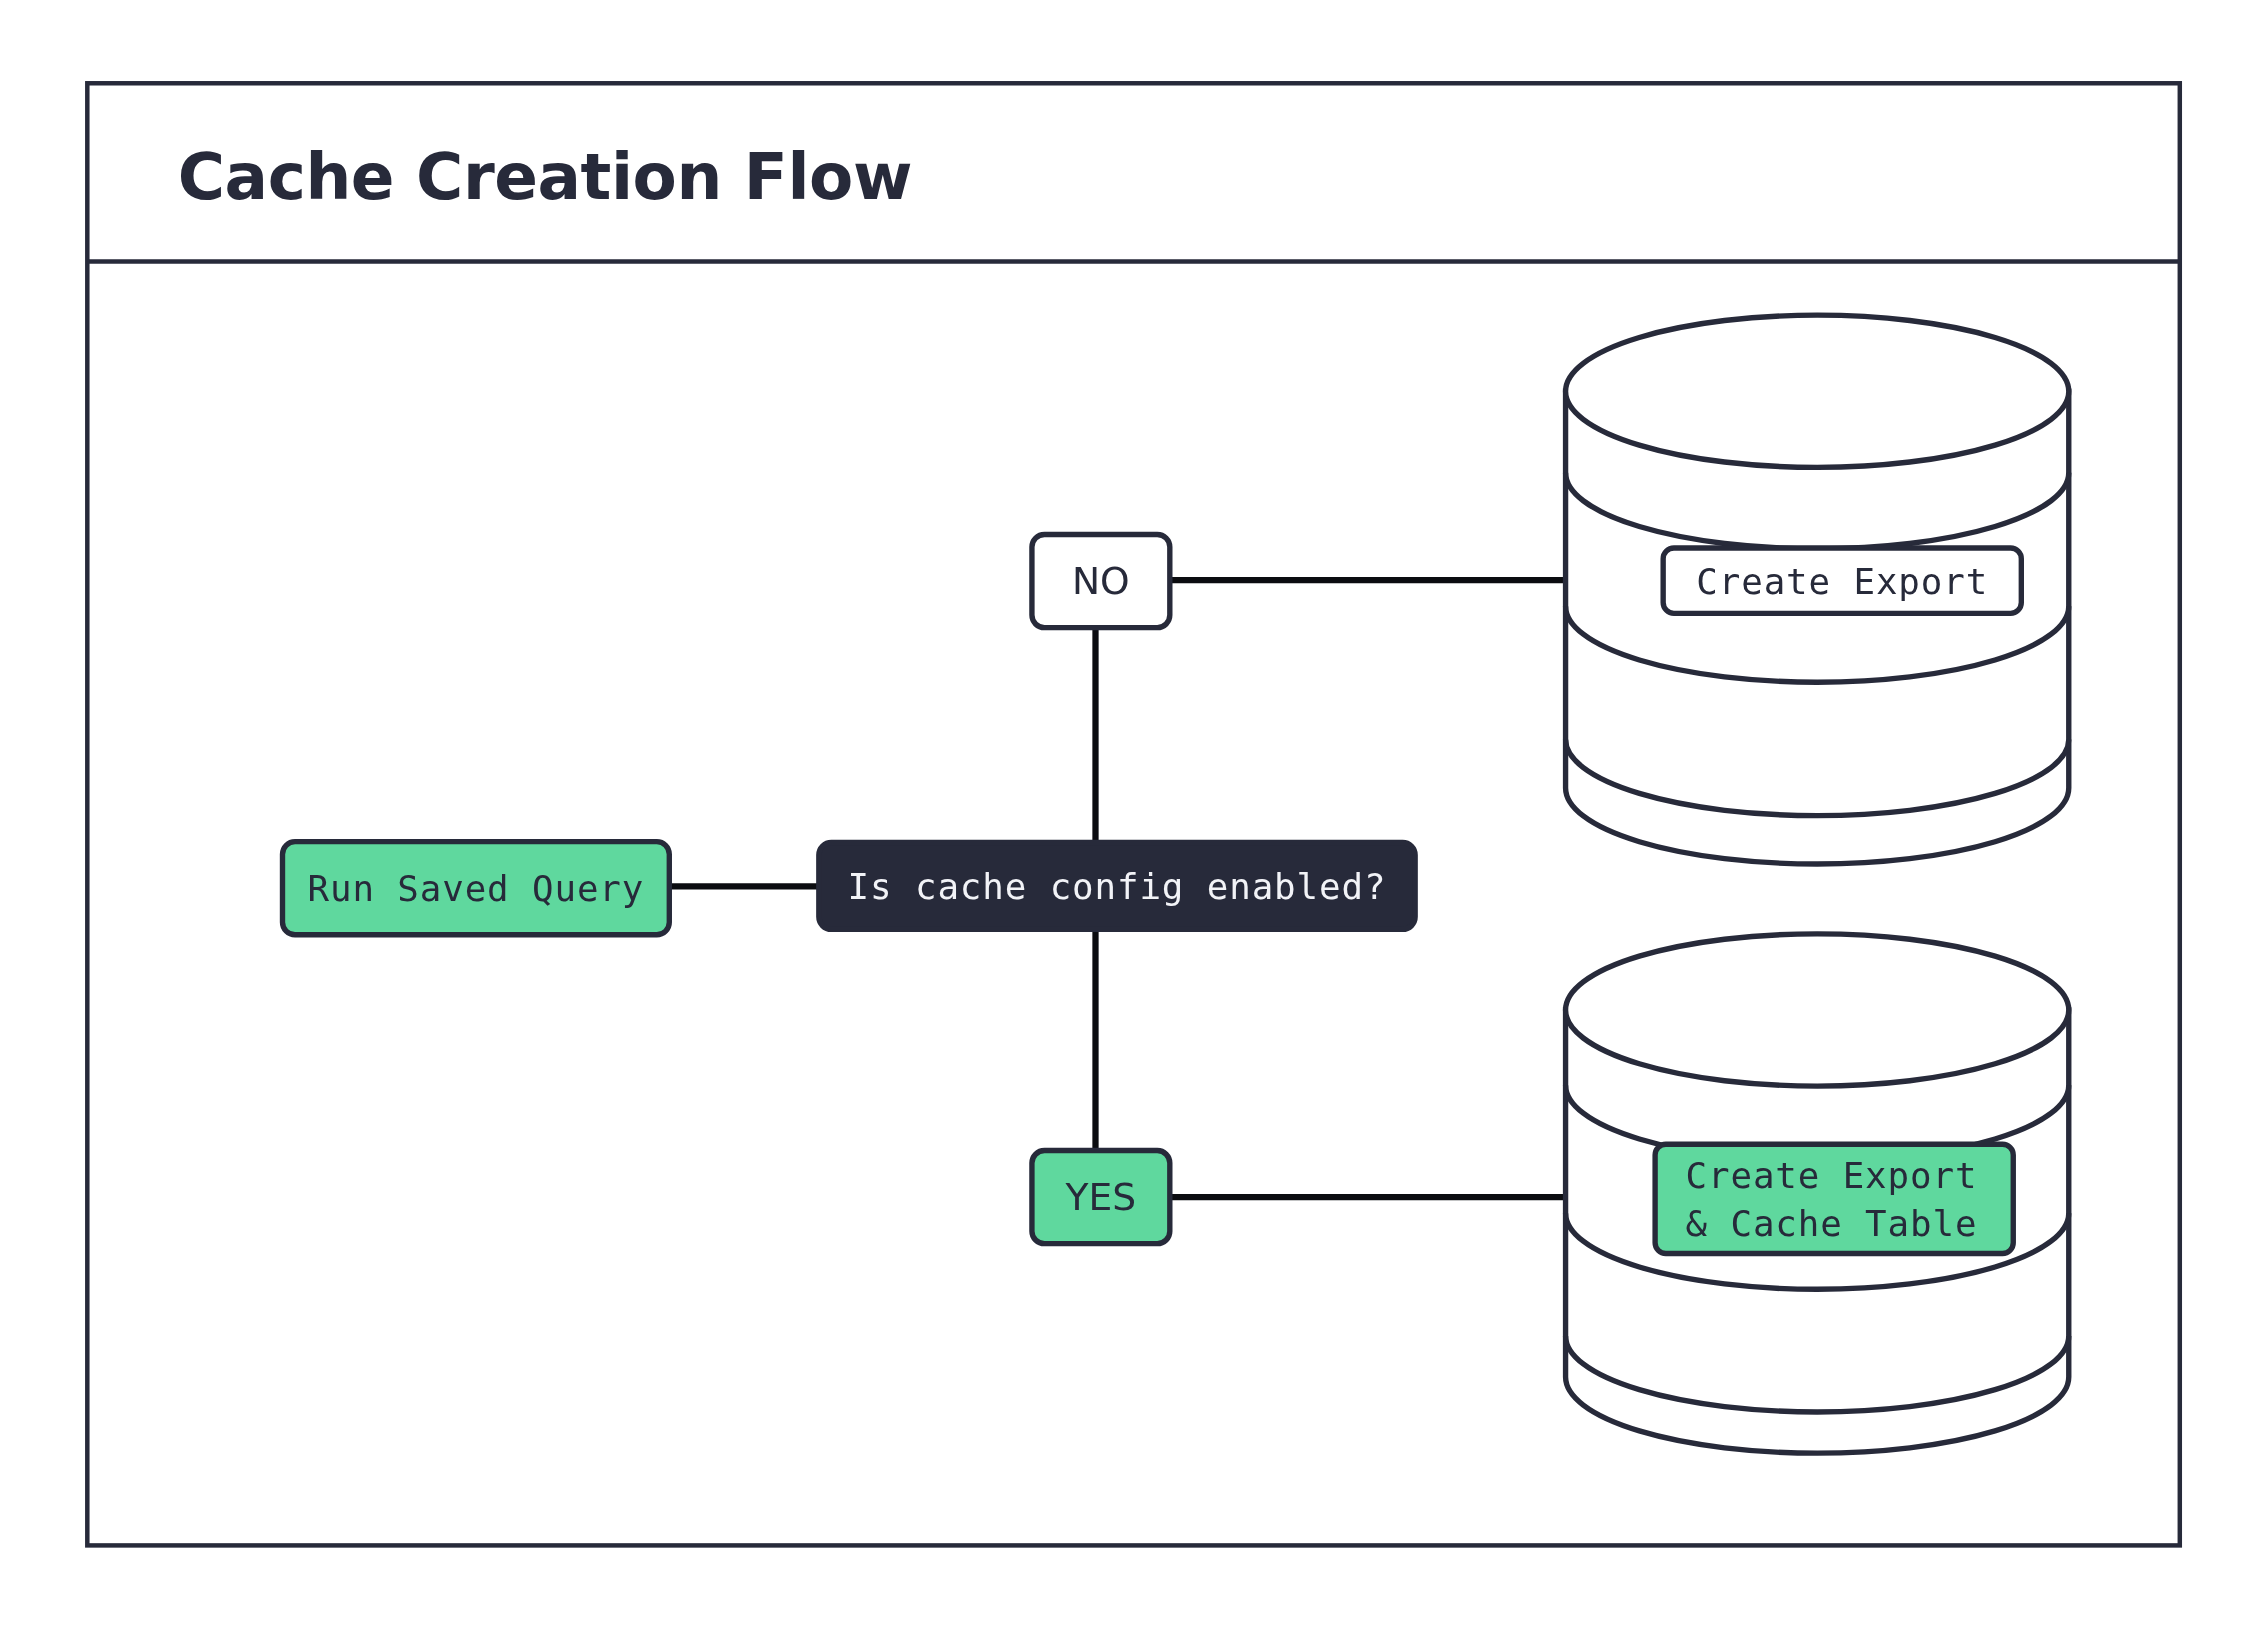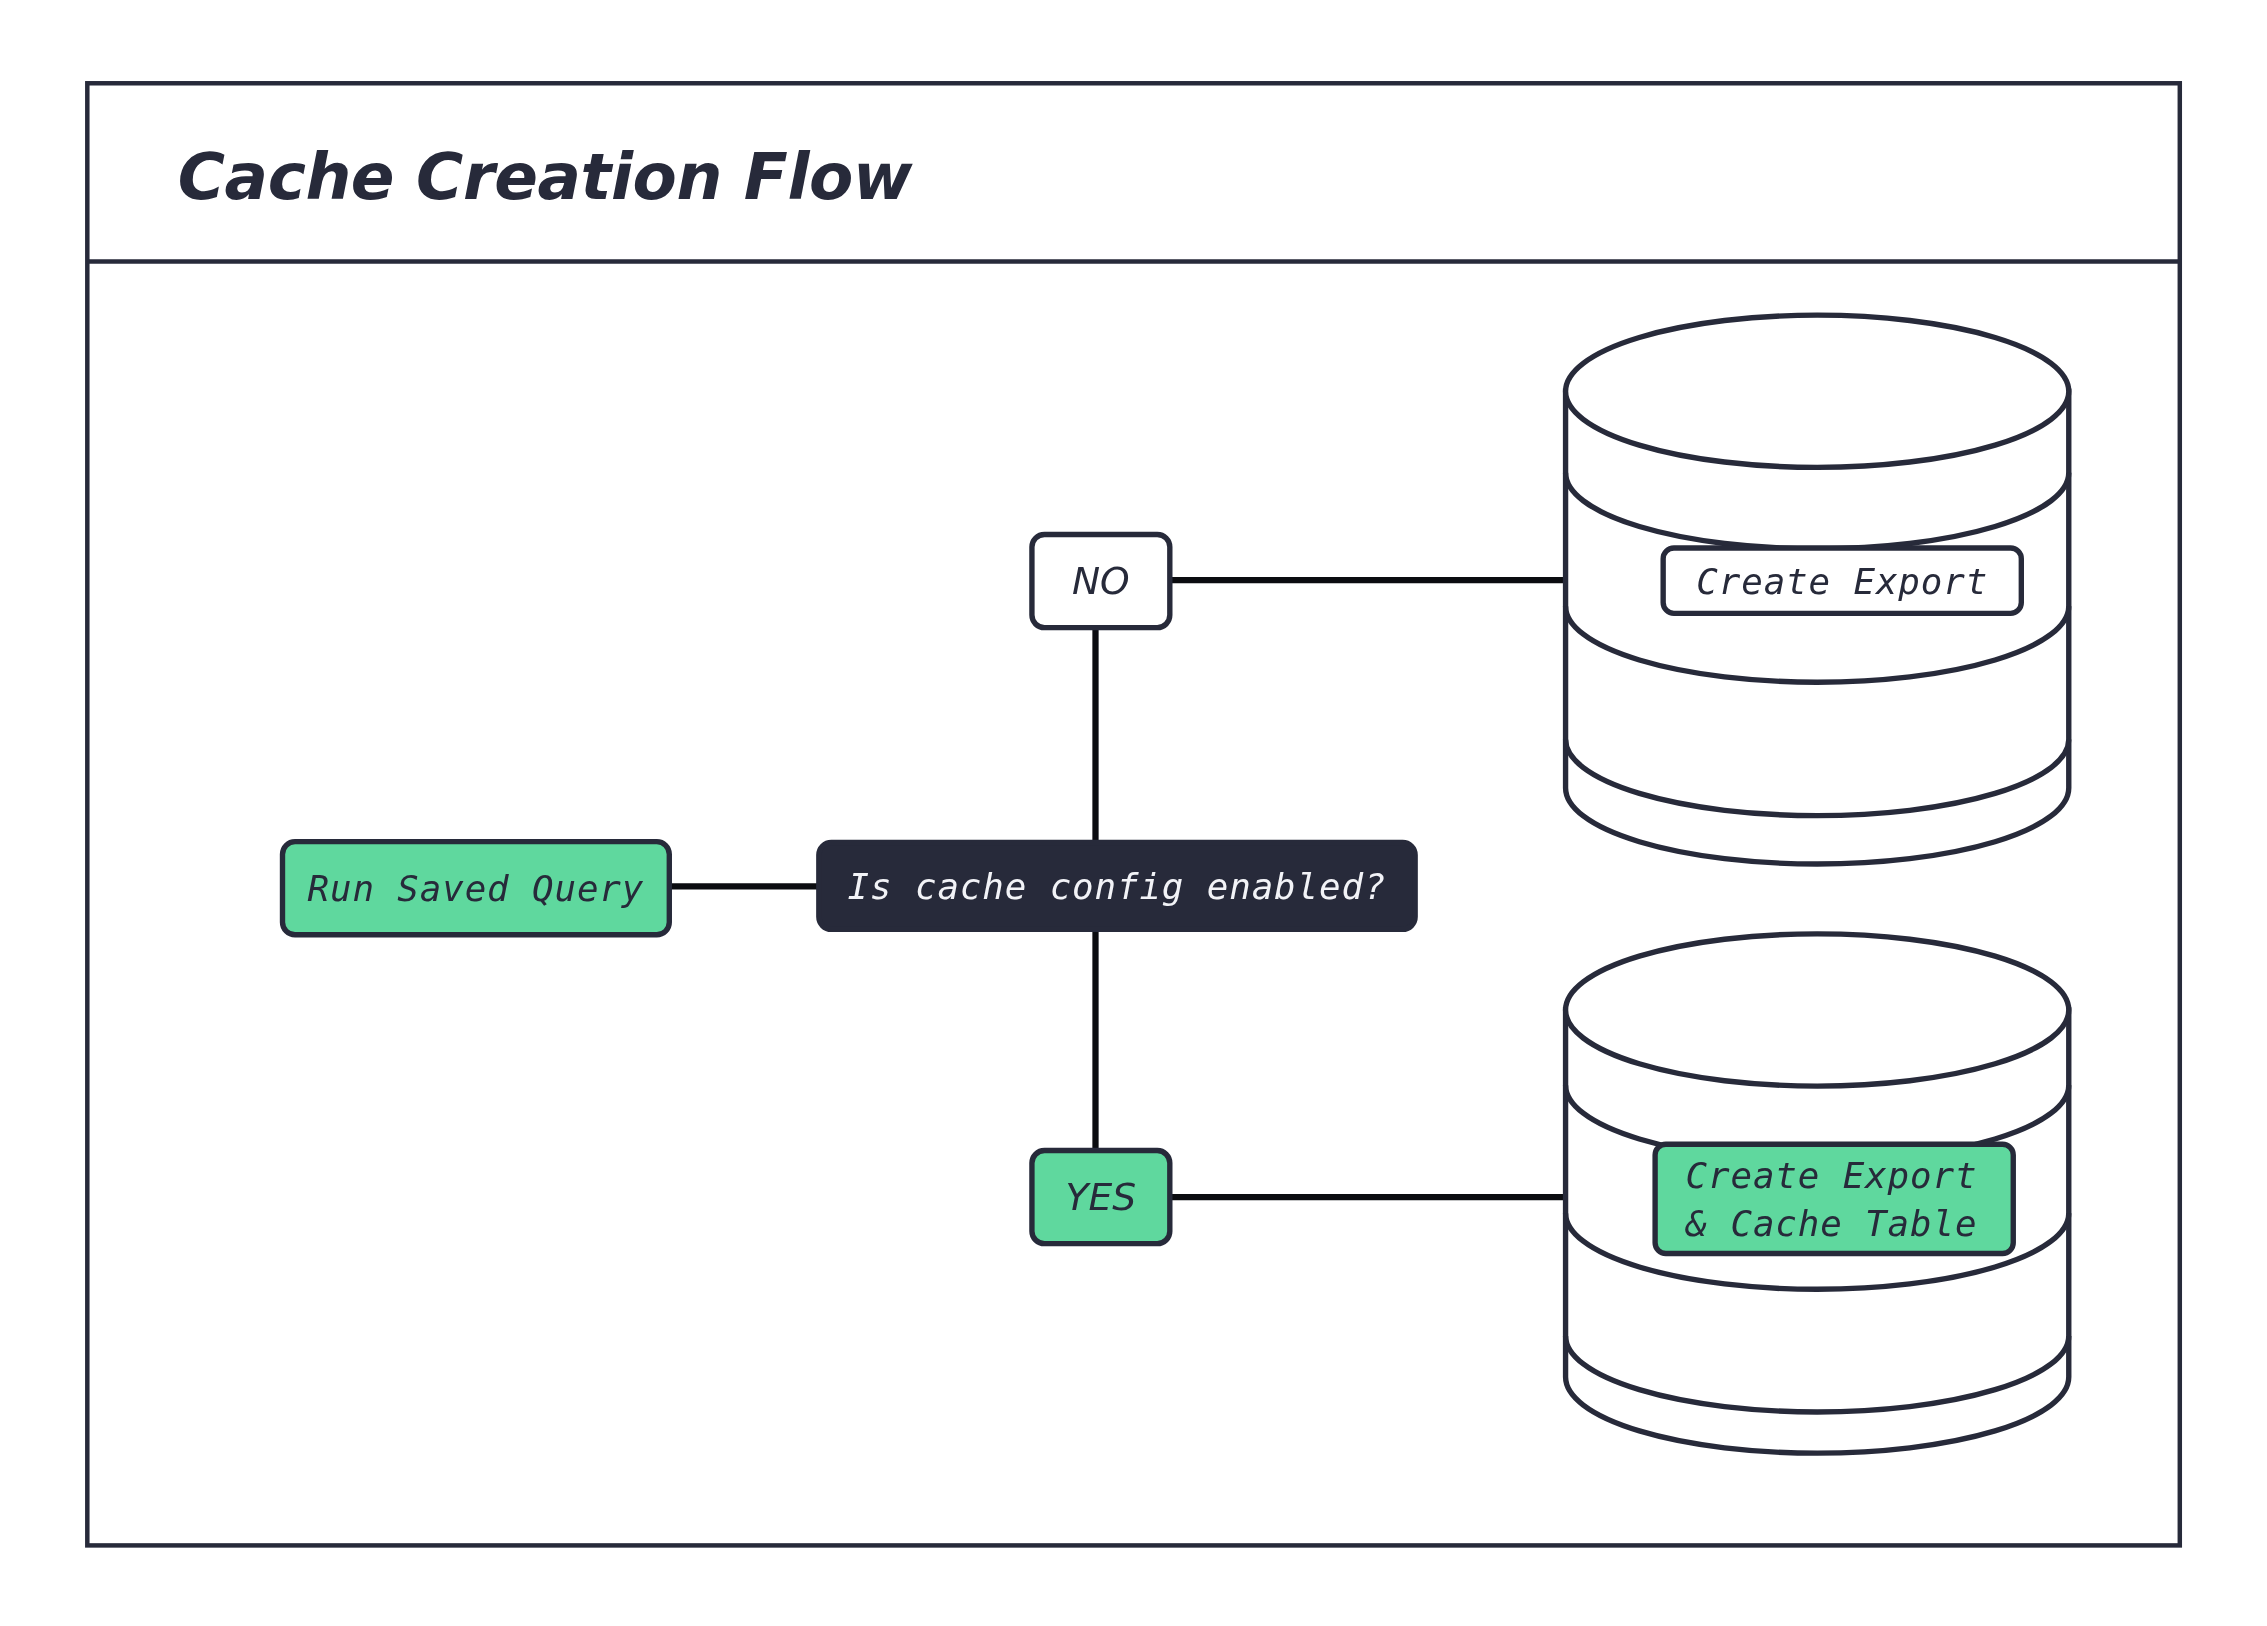--- a/index.html
+++ b/index.html
@@ -10,21 +10,20 @@
   body {
     width: 2268px;
     height: 1626px;
     font-family: "Liberation Sans", sans-serif;
     overflow: hidden;
   }
   #diagram-root {
     position: relative;
     width: 2132px;
     height: 1626px;
-    font-style: italic;
   }
   svg#flow-svg {
     position: absolute;
     top: 0;
     left: 0;
     width: 2268px;
     height: 1626px;
     display: block;
   }
   .frame-rect {

